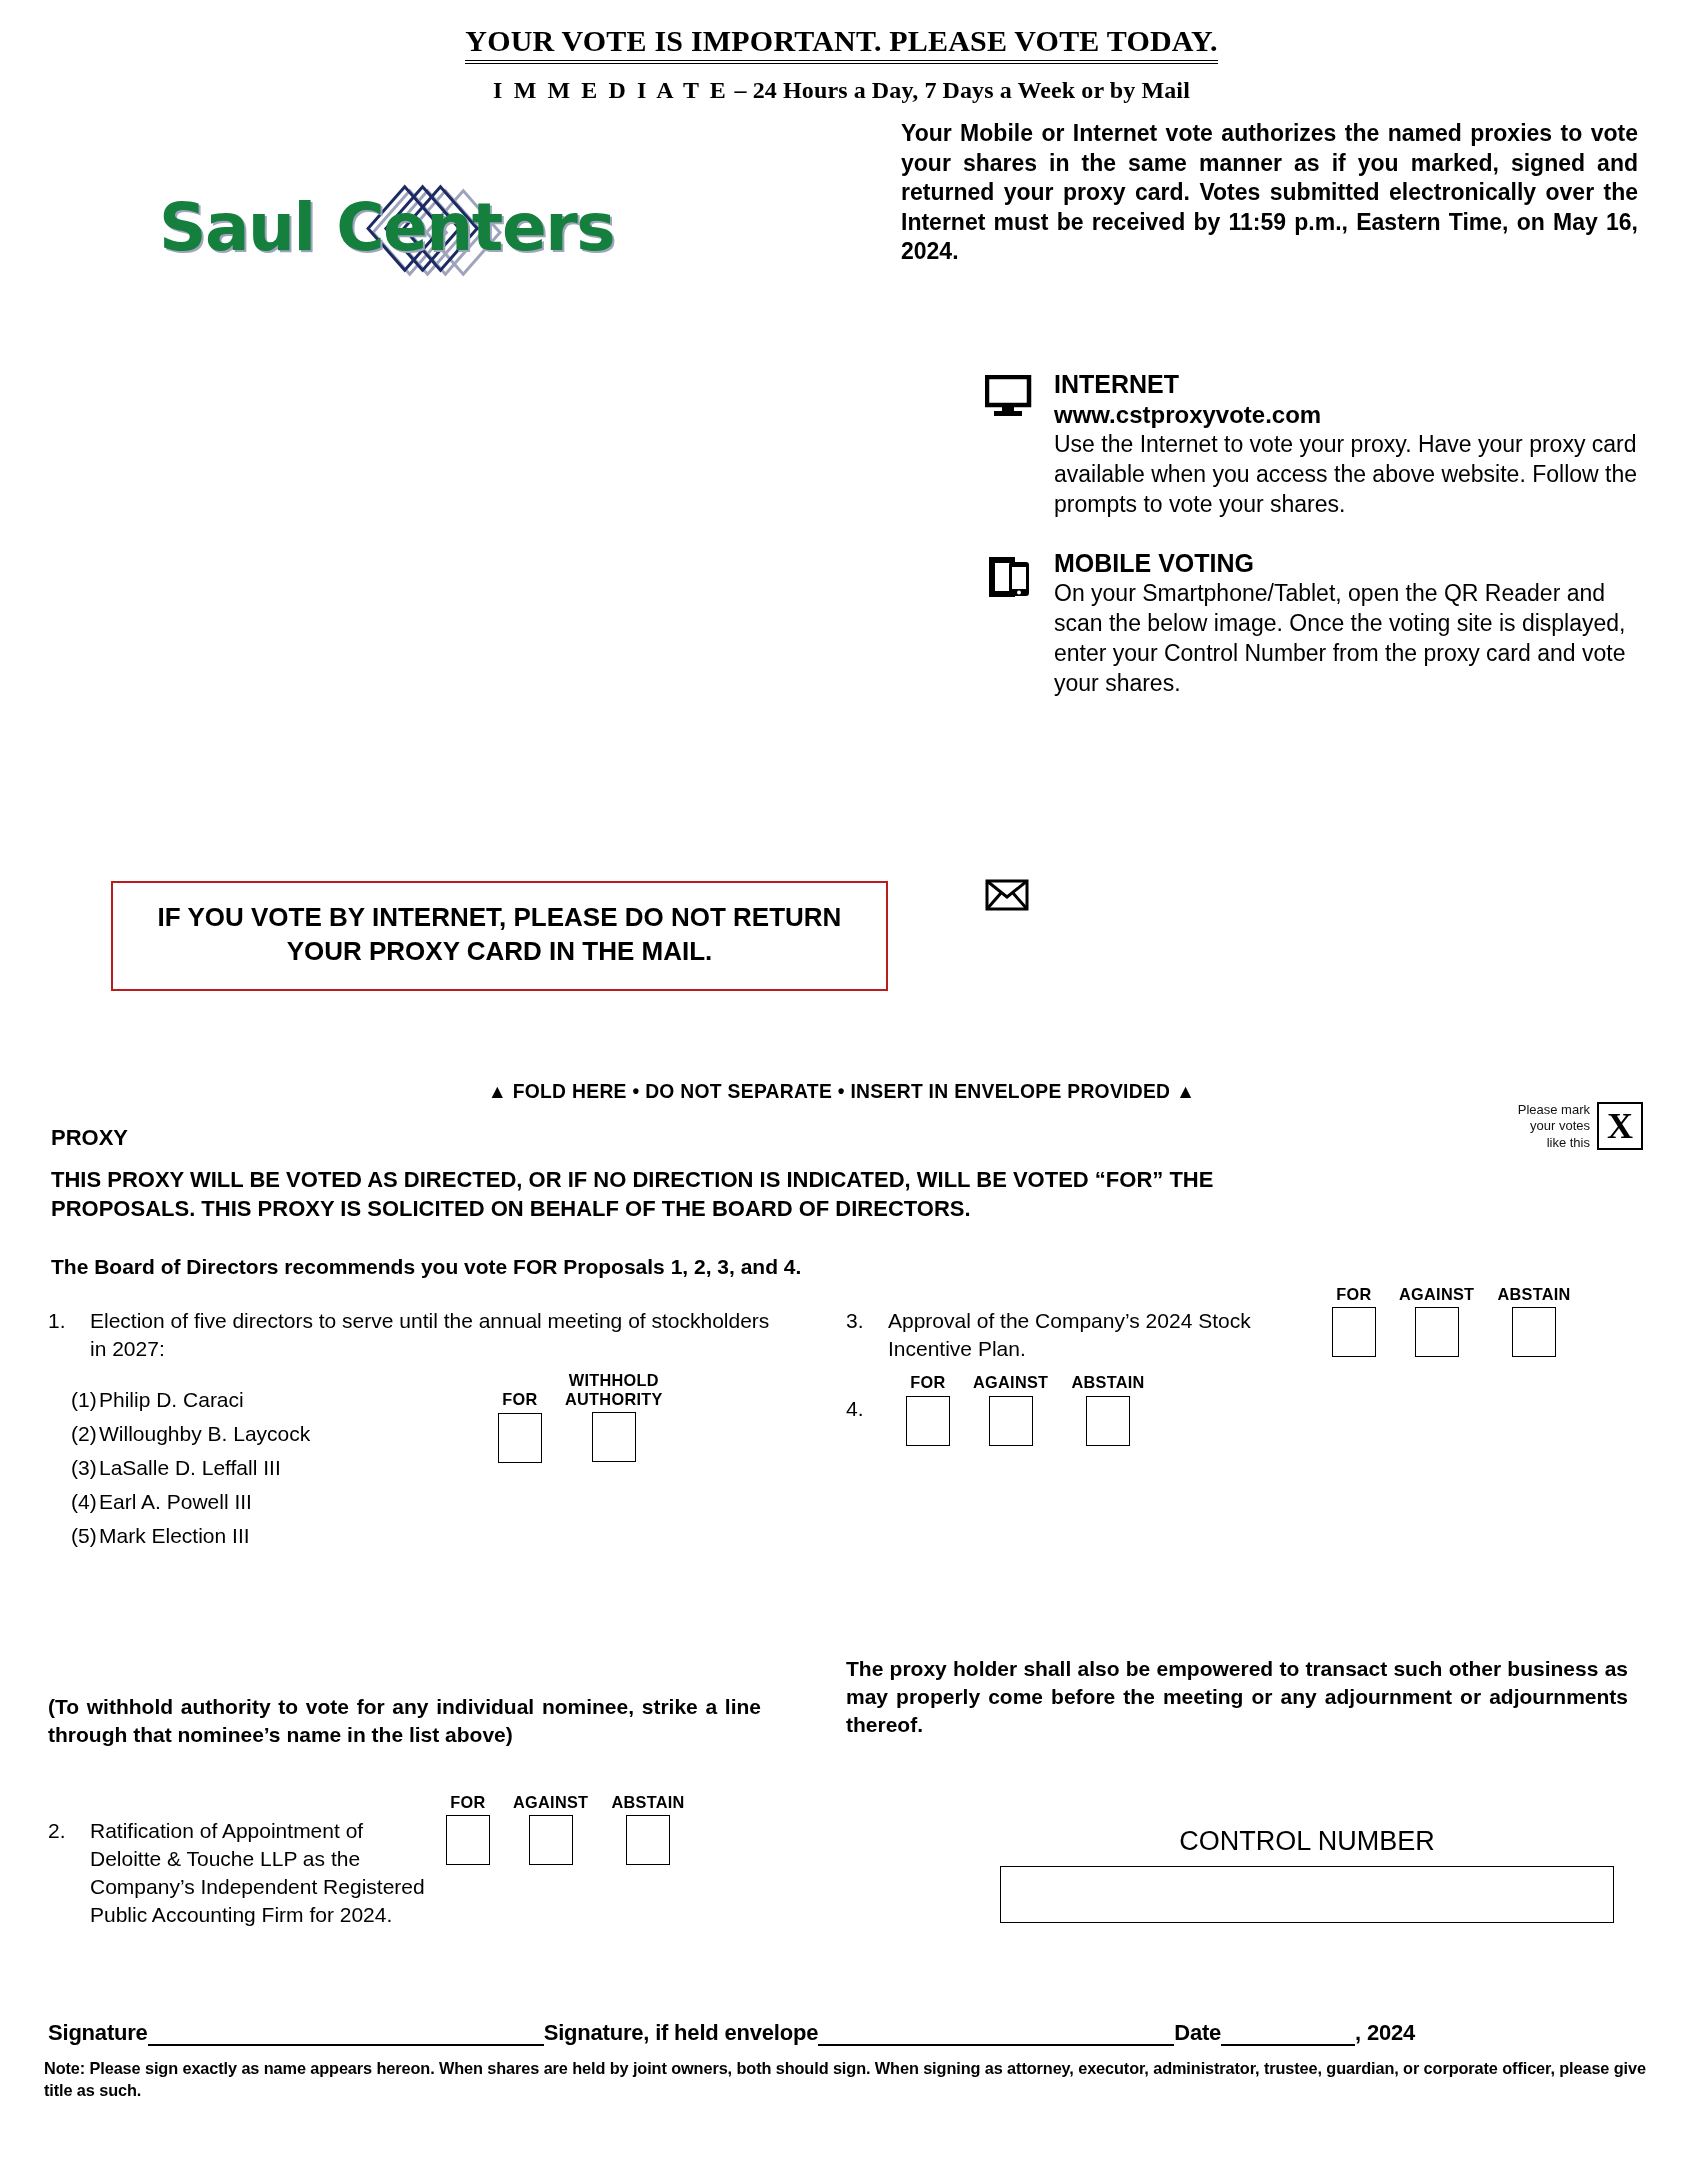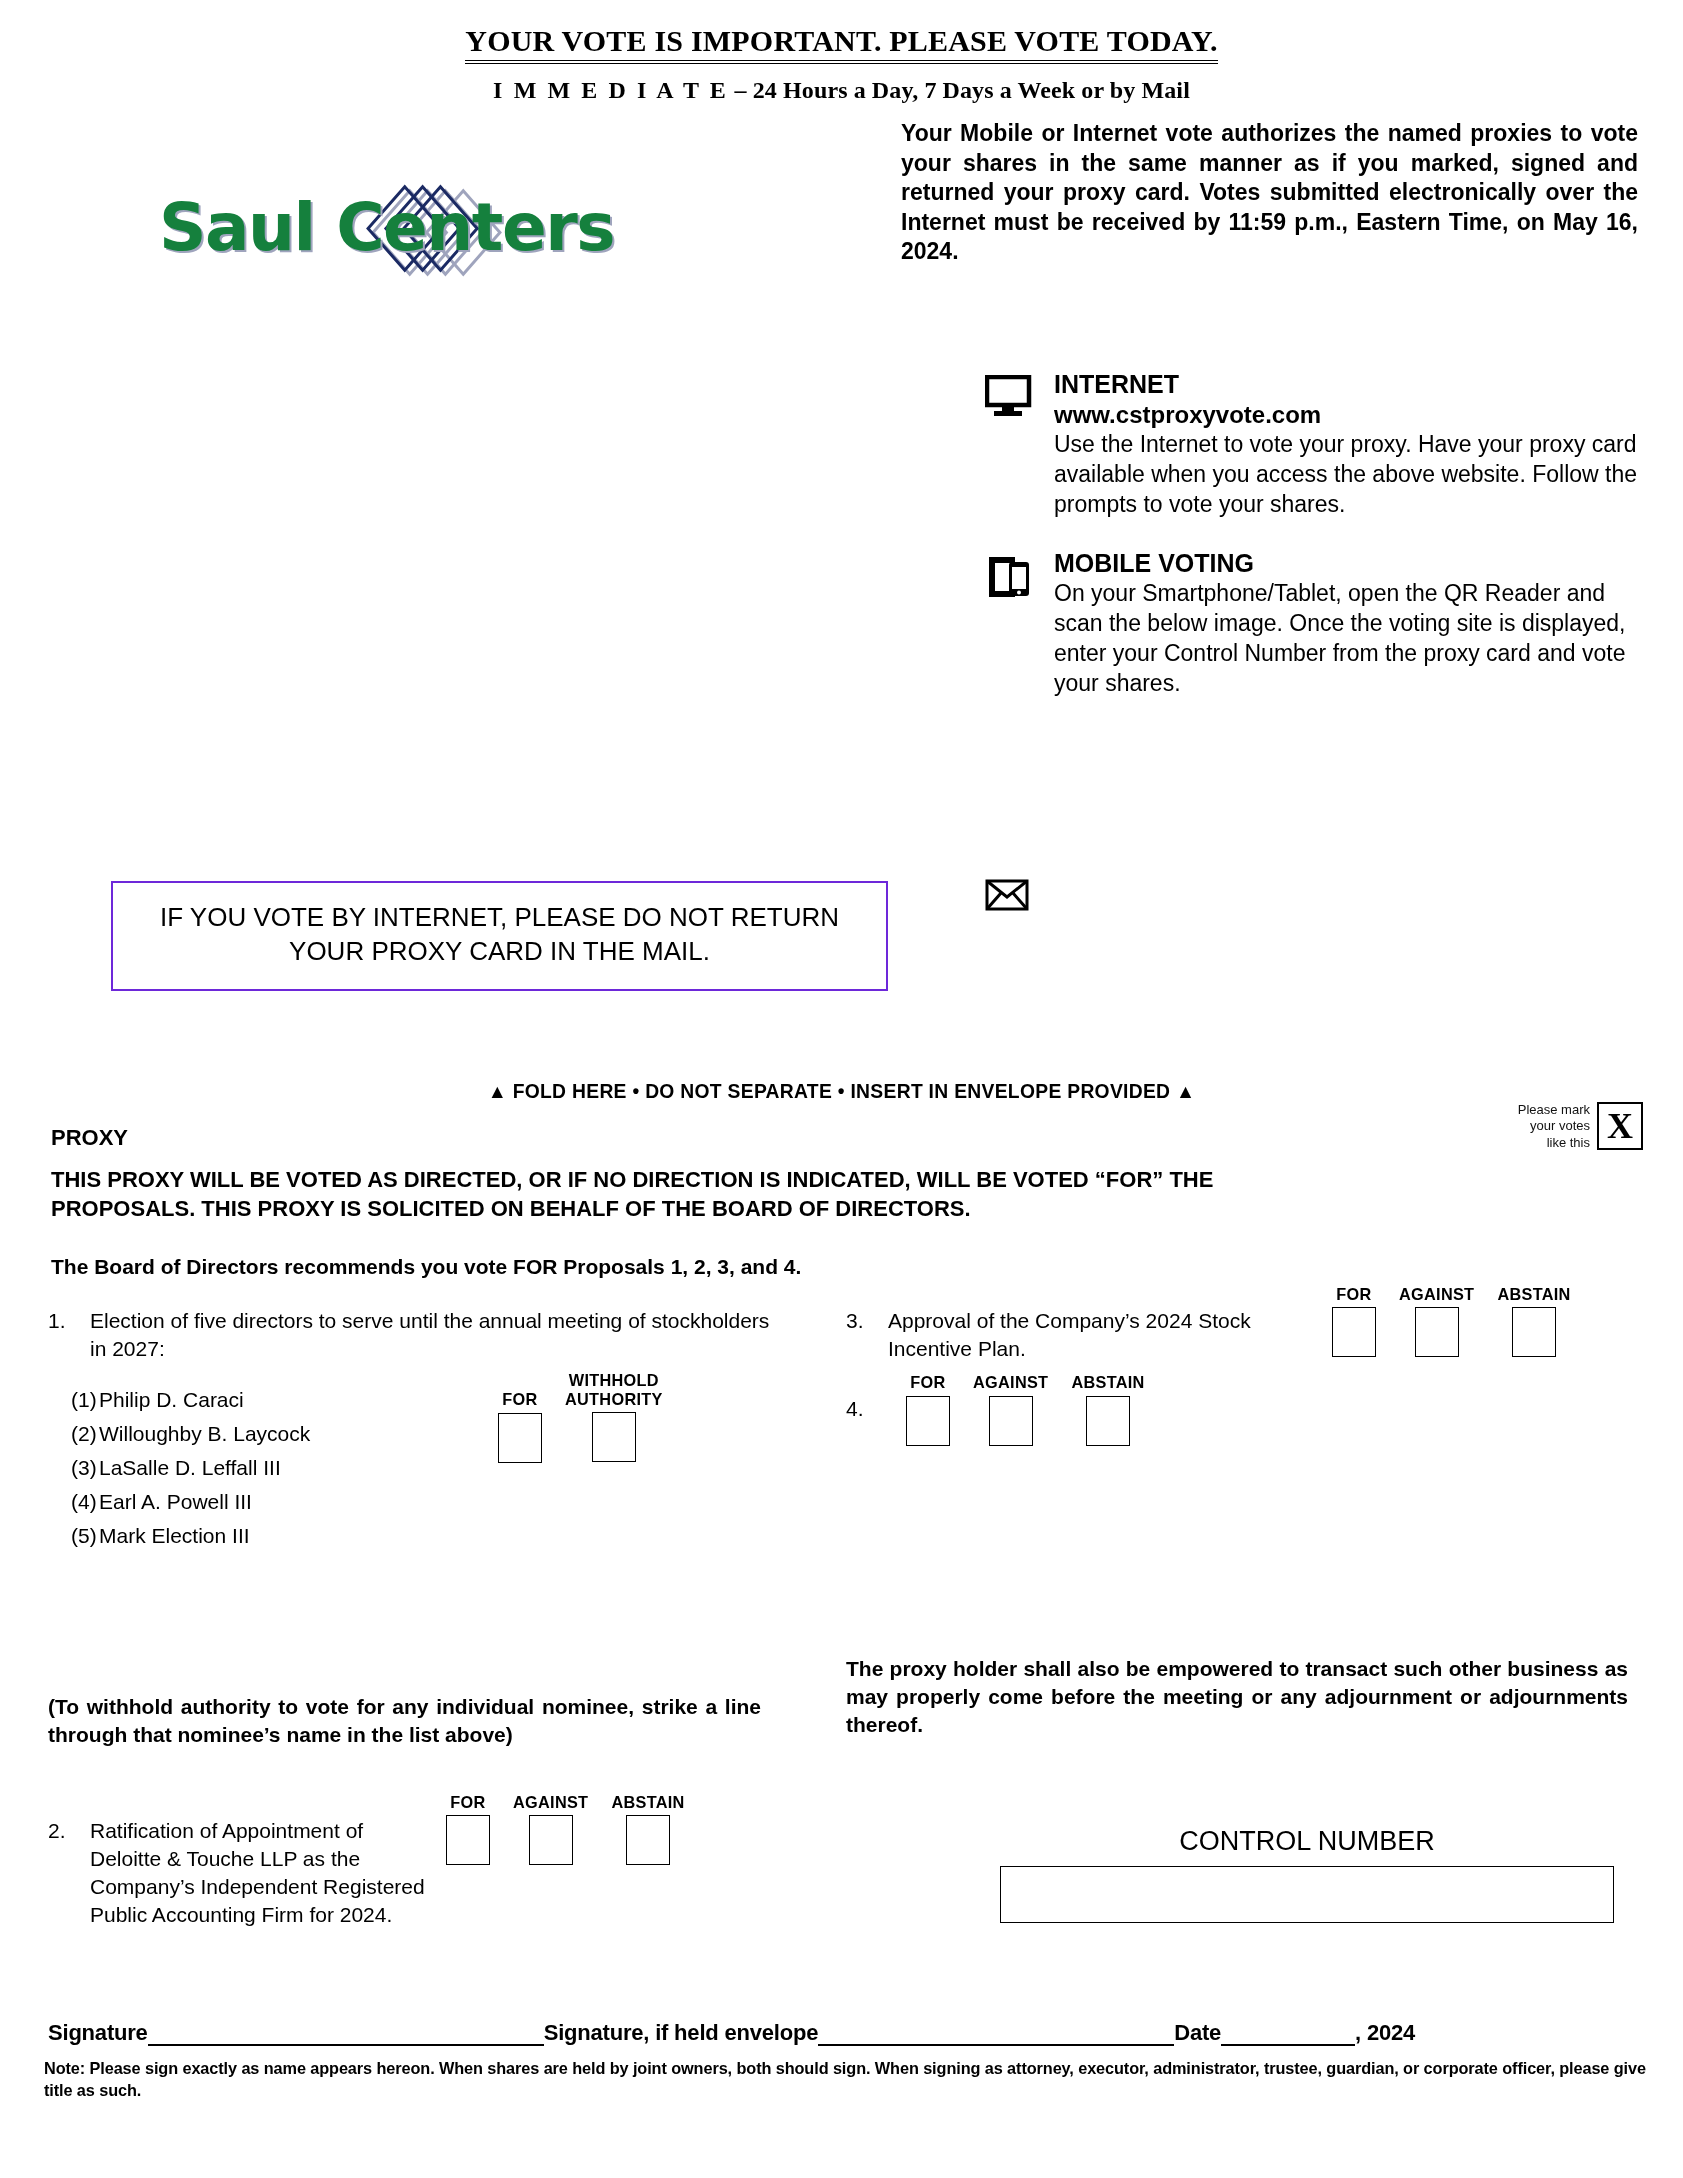--- a/index.html
+++ b/index.html
@@ -128,25 +128,25 @@
     font-size: 25px;
     font-weight: bold;
   }
 
   
   .notice-box {
     position: absolute;
     left: 111px;
     top: 881px;
     width: 777px;
-    border: 2px solid #6d28d9;
+    border: 2px solid #b91c1c;
     padding: 18px 10px 20px 10px;
     text-align: center;
     font-size: 26px;
-    font-weight: normal;
+    font-weight: bold;
     line-height: 1.3;
   }
 
   
   .fold-line {
     position: absolute;
     left: 0;
     top: 1081px;
     width: 100%;
     text-align: center;

